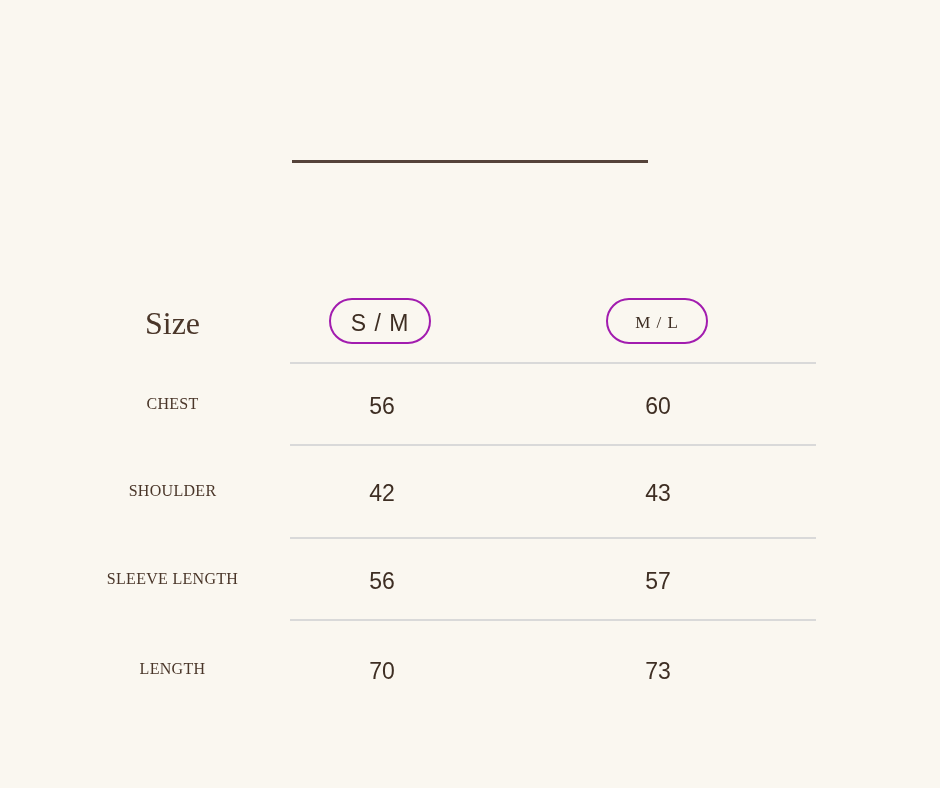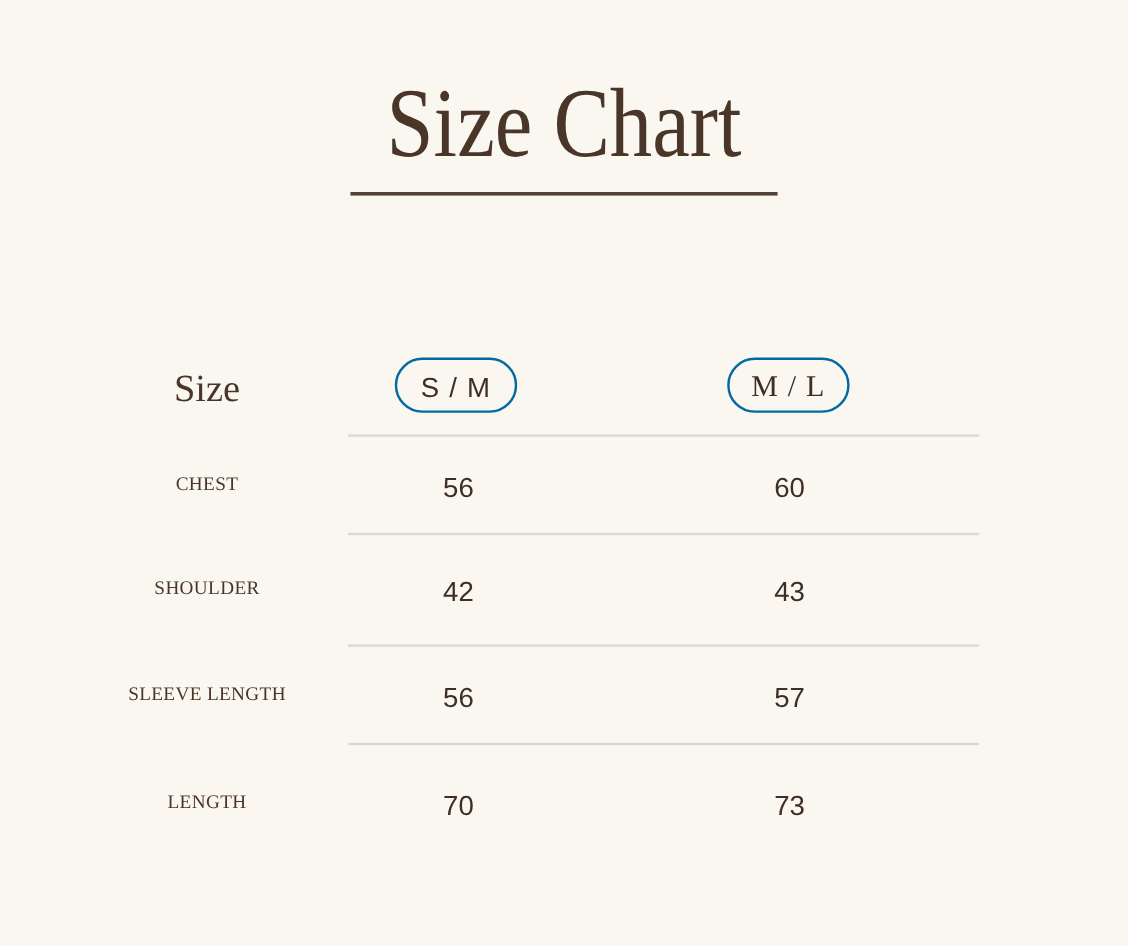--- a/index.html
+++ b/index.html
@@ -61,37 +61,37 @@
     font-size: 32px;
     font-family: "Liberation Serif", serif;
   }
   .pill {
     position: absolute;
     top: 0;
     width: 102px;
     height: 46px;
     line-height: 46px;
     text-align: center;
-    border: 2px solid #0369a1;
+    border: 2px solid #a21caf;
     border-radius: 26px;
     background: transparent;
     box-sizing: border-box;
     color: #3E2E23;
     cursor: default;
   }
   .pill-sm {
     left: 329px;
     font-family: "Liberation Sans", sans-serif;
     font-size: 23px;
     letter-spacing: 1px;
   }
   .pill-ml {
     left: 606px;
     font-family: "Liberation Serif", serif;
-    font-size: 25px;
+    font-size: 17px;
     letter-spacing: 1px;
   }
   .divider {
     position: absolute;
     left: 290px;
     width: 526px;
     height: 2px;
     background: #D9D9D9;
   }
   .d1 { top: 362px; }
@@ -132,23 +132,20 @@
     color: #3E2E23;
   }
   .v1 { left: 290px; }
   .v2 { left: 566px; }
 </style>
 </head>
 <body>
 
 <div class="page">
 
-  <div class="title-block">
-    <h1 class="title">Size Chart</h1>
-  </div>
   <div class="title-underline"></div>
 
   <div class="header-row">
     <div class="size-header">Size</div>
     <div class="pill pill-sm">S / M</div>
     <div class="pill pill-ml">M / L</div>
   </div>
 
   <div class="divider d1"></div>
   <div class="divider d2"></div>

